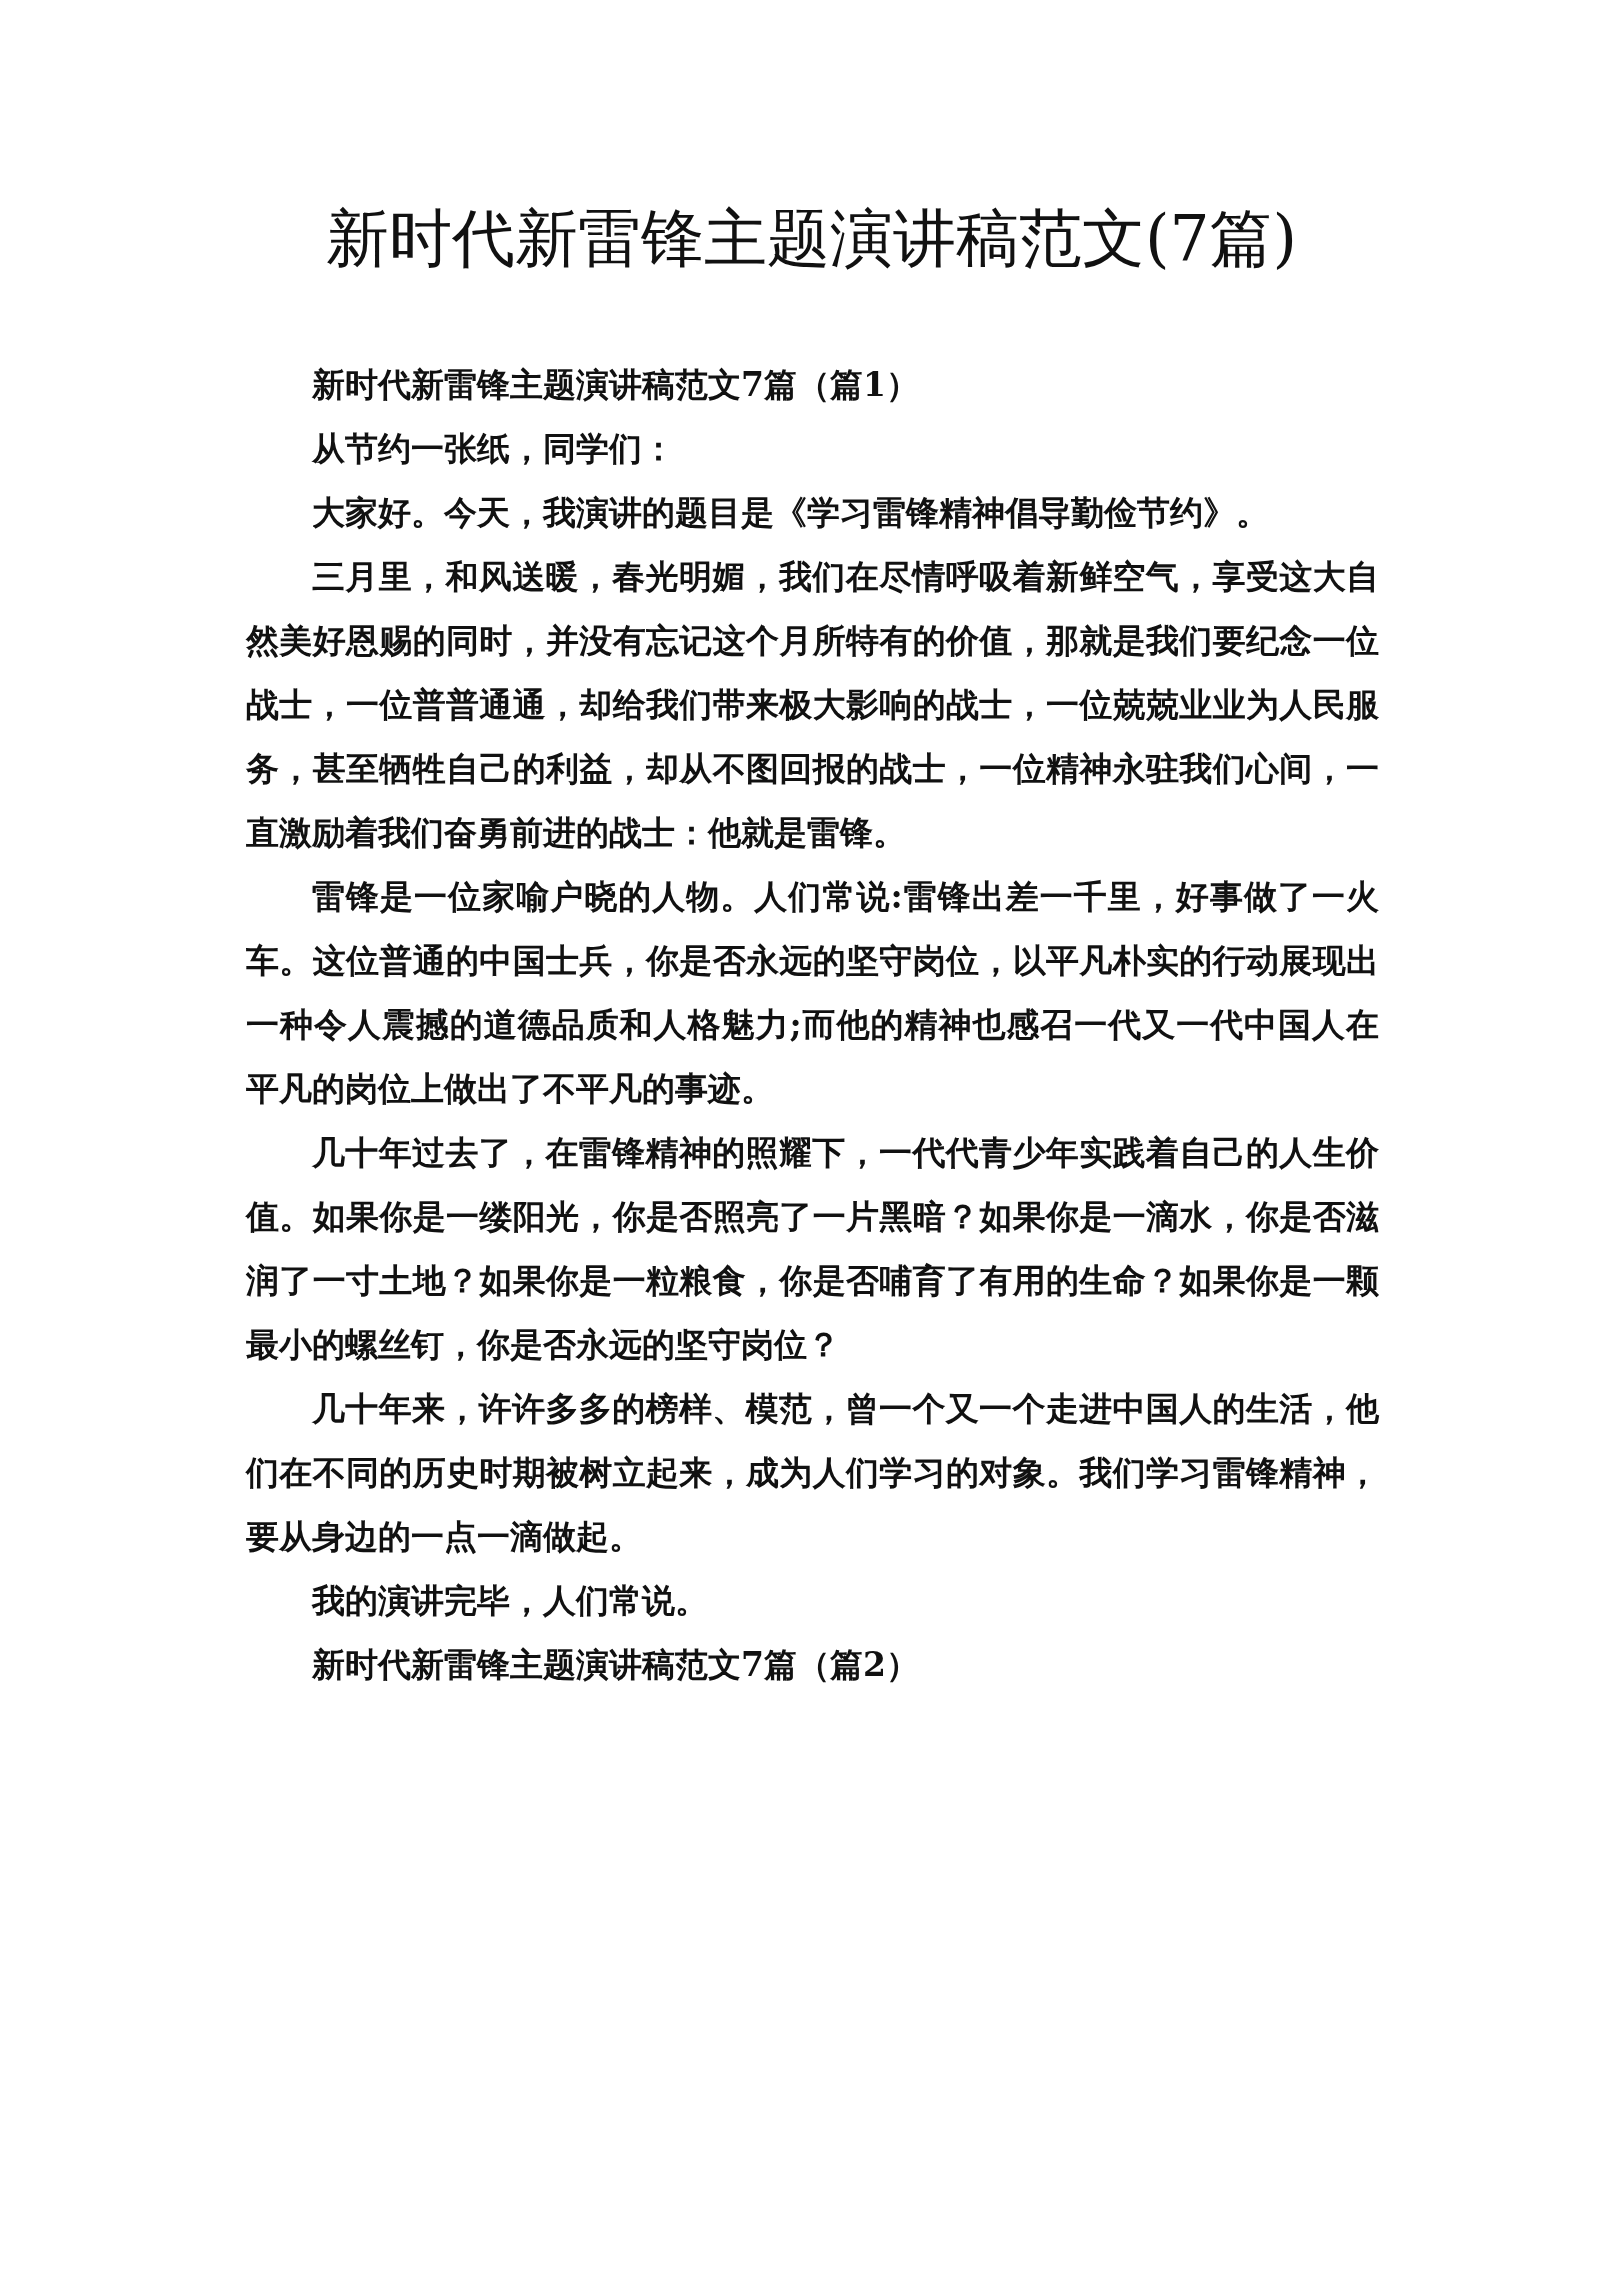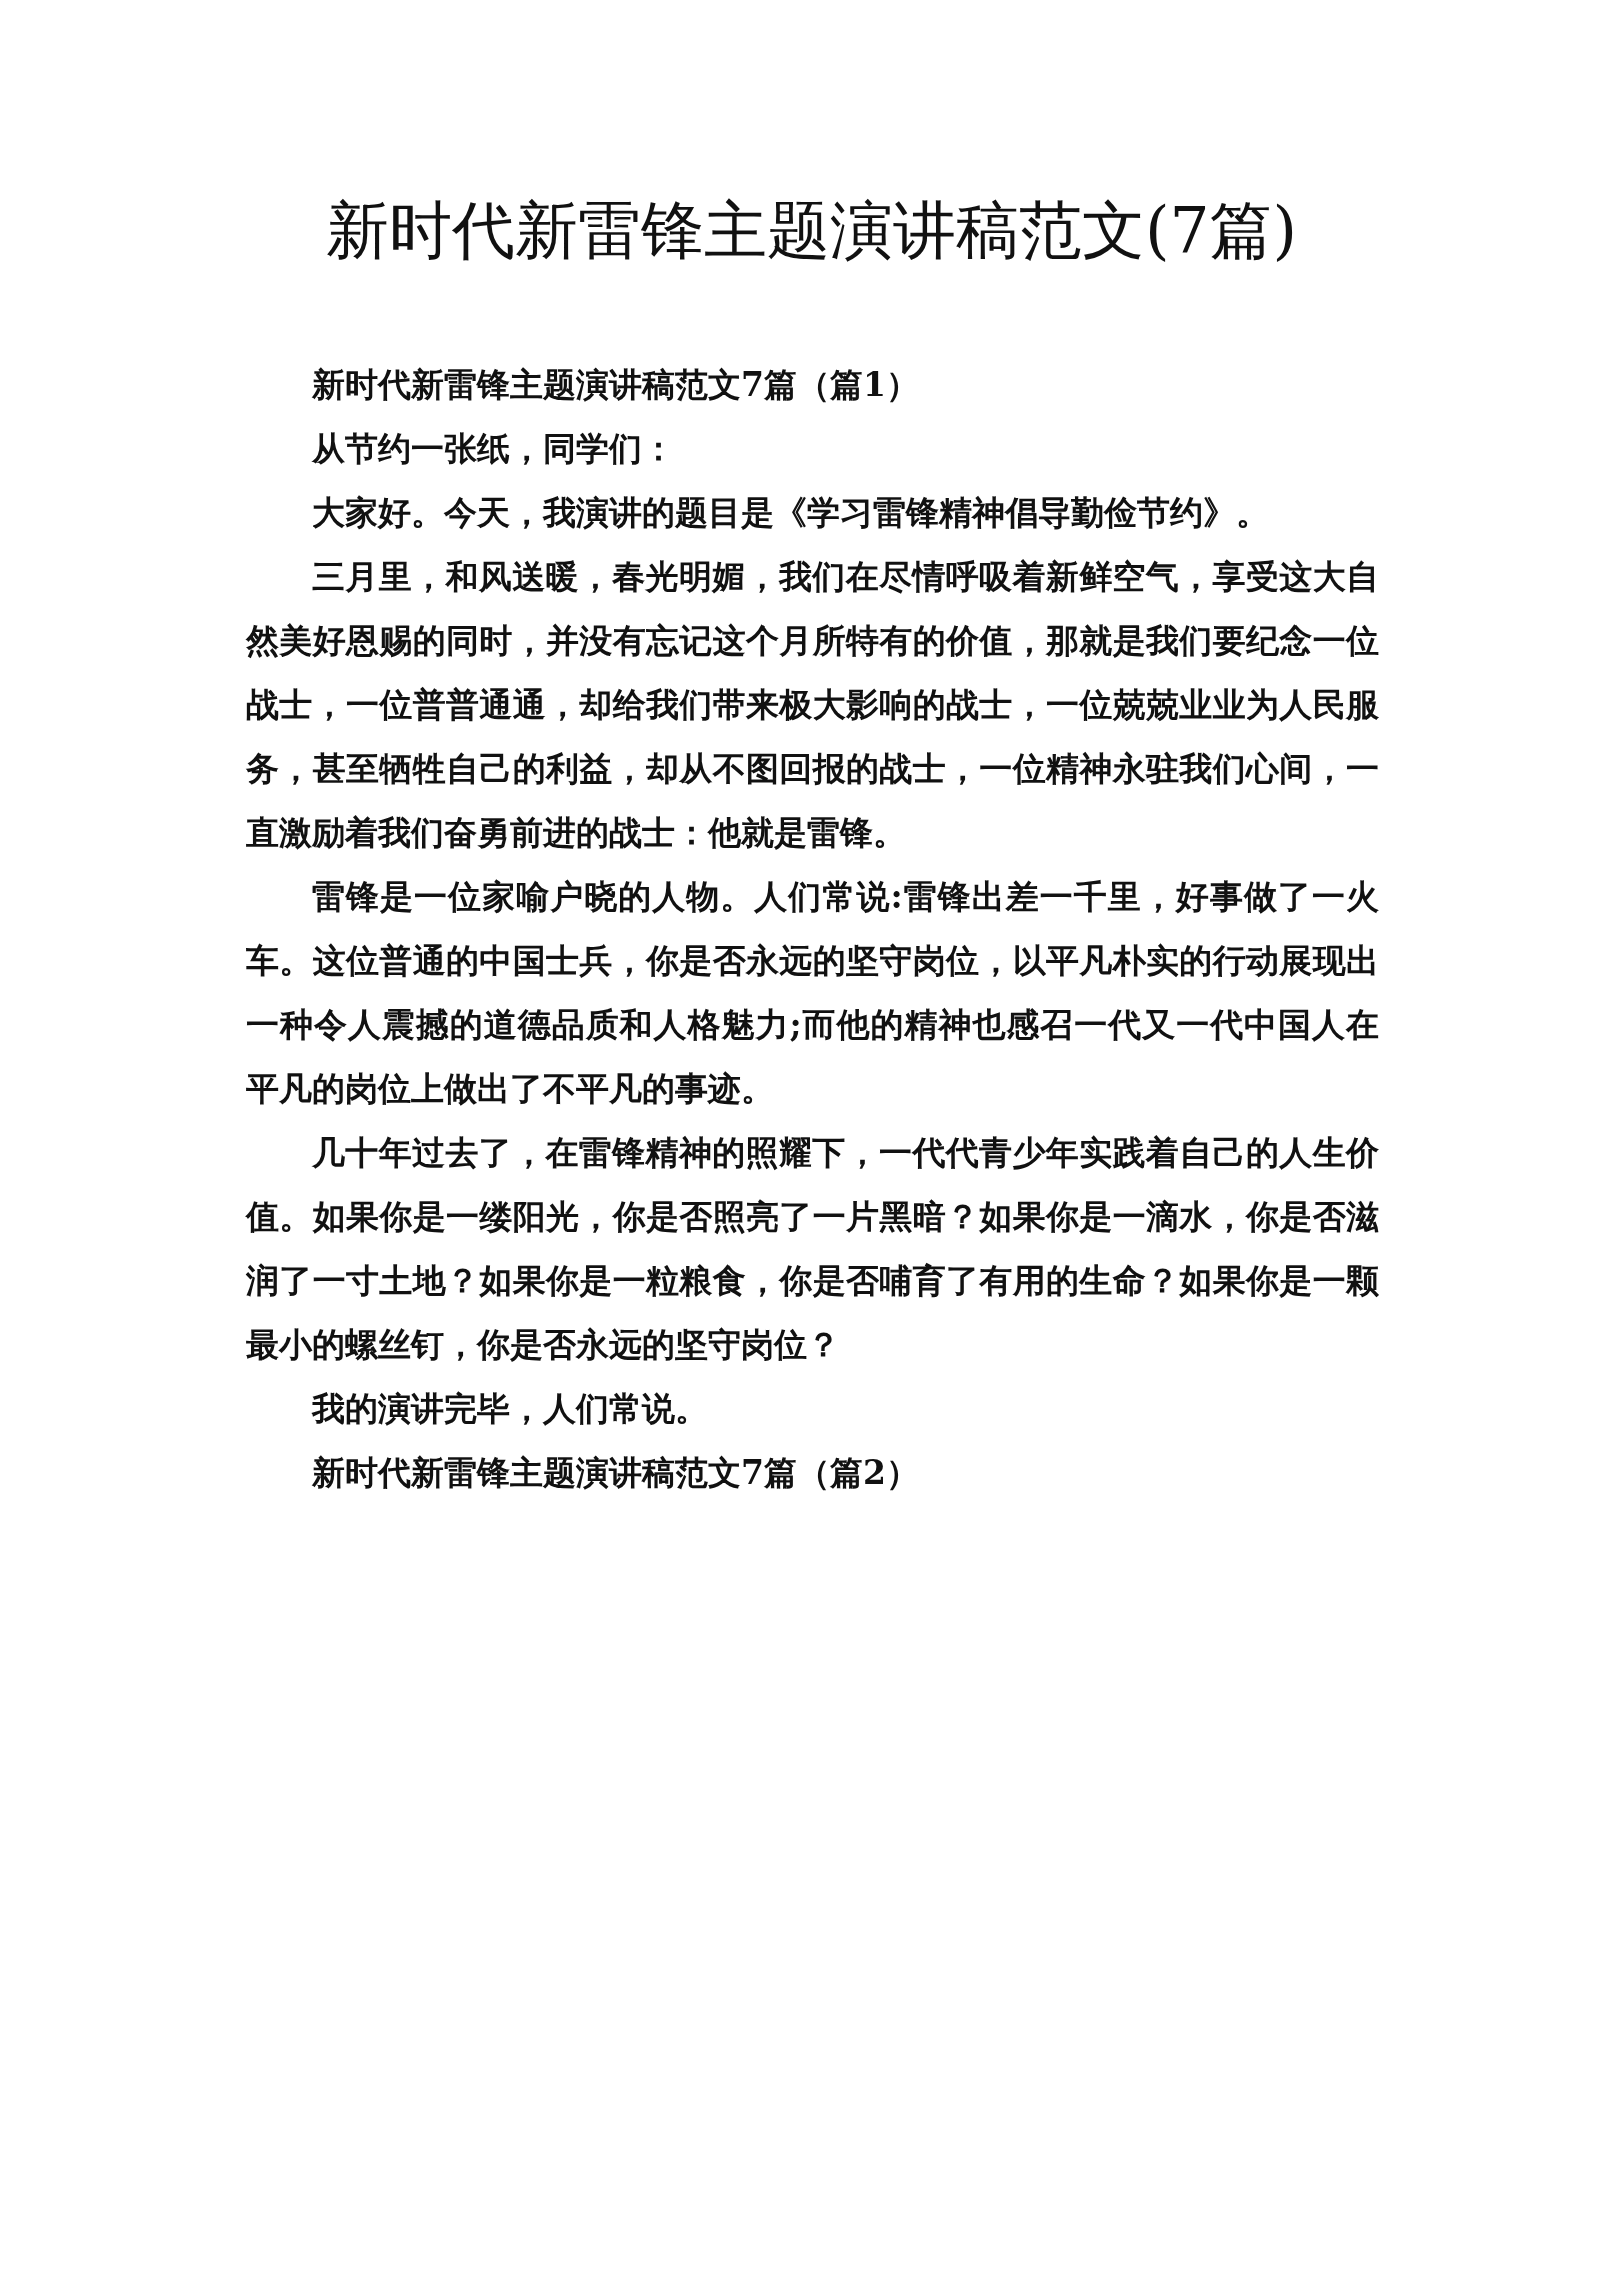--- a/index.html
+++ b/index.html
@@ -18,21 +18,21 @@
     .page {
       position: absolute;
       left: 0;
       top: 0;
       width: 1623px;
       height: 2295px;
       background: #ffffff;
     }
     .doc-title {
       position: absolute;
-      top: 188px;
+      top: 196px;
       left: 0;
       width: 1623px;
       text-align: center;
       font-size: 63px;
       line-height: 85px;
       letter-spacing: 0px;
       font-weight: normal;
       margin: 0;
     }
     .body-text {
@@ -58,17 +58,18 @@
 <div class="page">
   <h1 class="doc-title">新时代新雷锋主题演讲稿范文(7篇)</h1>
 
   <div class="body-text">
     <p class="para">新时代新雷锋主题演讲稿范文7篇（篇1）</p>
     <p class="para">从节约一张纸，同学们：</p>
     <p class="para">大家好。今天，我演讲的题目是《学习雷锋精神倡导勤俭节约》。</p>
     <p class="para">三月里，和风送暖，春光明媚，我们在尽情呼吸着新鲜空气，享受这大自然美好恩赐的同时，并没有忘记这个月所特有的价值，那就是我们要纪念一位战士，一位普普通通，却给我们带来极大影响的战士，一位兢兢业业为人民服务，甚至牺牲自己的利益，却从不图回报的战士，一位精神永驻我们心间，一直激励着我们奋勇前进的战士：他就是雷锋。</p>
     <p class="para">雷锋是一位家喻户晓的人物。人们常说:雷锋出差一千里，好事做了一火车。这位普通的中国士兵，你是否永远的坚守岗位，以平凡朴实的行动展现出一种令人震撼的道德品质和人格魅力;而他的精神也感召一代又一代中国人在平凡的岗位上做出了不平凡的事迹。</p>
     <p class="para">几十年过去了，在雷锋精神的照耀下，一代代青少年实践着自己的人生价值。如果你是一缕阳光，你是否照亮了一片黑暗？如果你是一滴水，你是否滋润了一寸土地？如果你是一粒粮食，你是否哺育了有用的生命？如果你是一颗最小的螺丝钉，你是否永远的坚守岗位？</p>
+    <p class="para">几十年来，许许多多的榜样、模范，曾一个又一个走进中国人的生活，他们在不同的历史时期被树立起来，成为人们学习的对象。我们学习雷锋精神，要从身边的一点一滴做起。</p>
     <p class="para">我的演讲完毕，人们常说。</p>
     <p class="para">新时代新雷锋主题演讲稿范文7篇（篇2）</p>
   </div>
 </div>
 
 
 </body></html>

